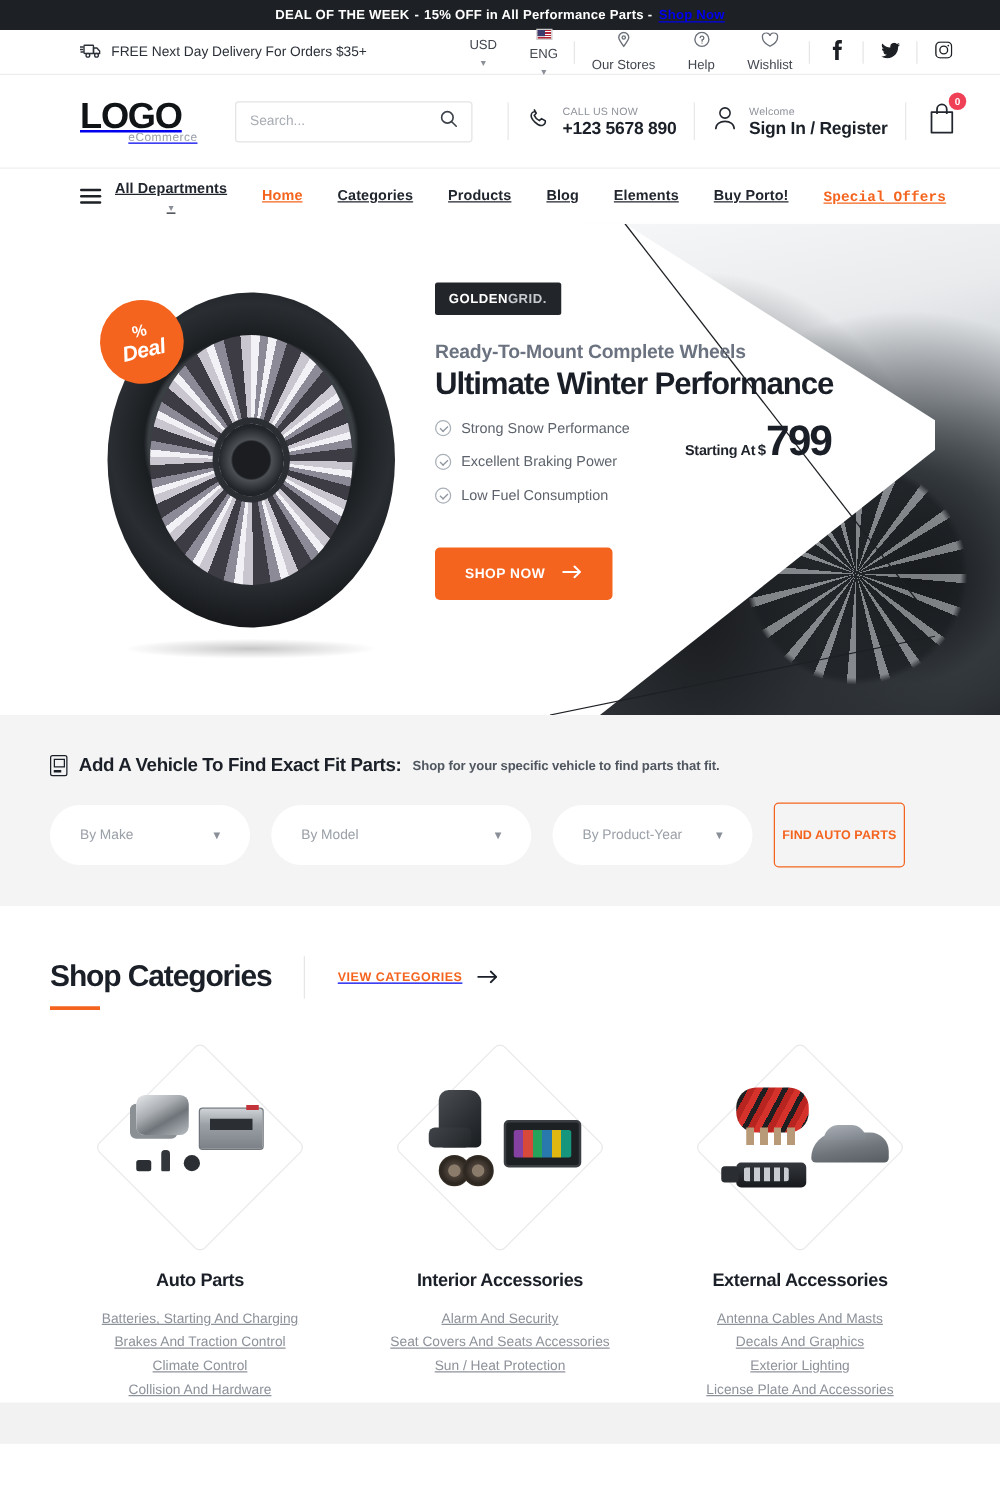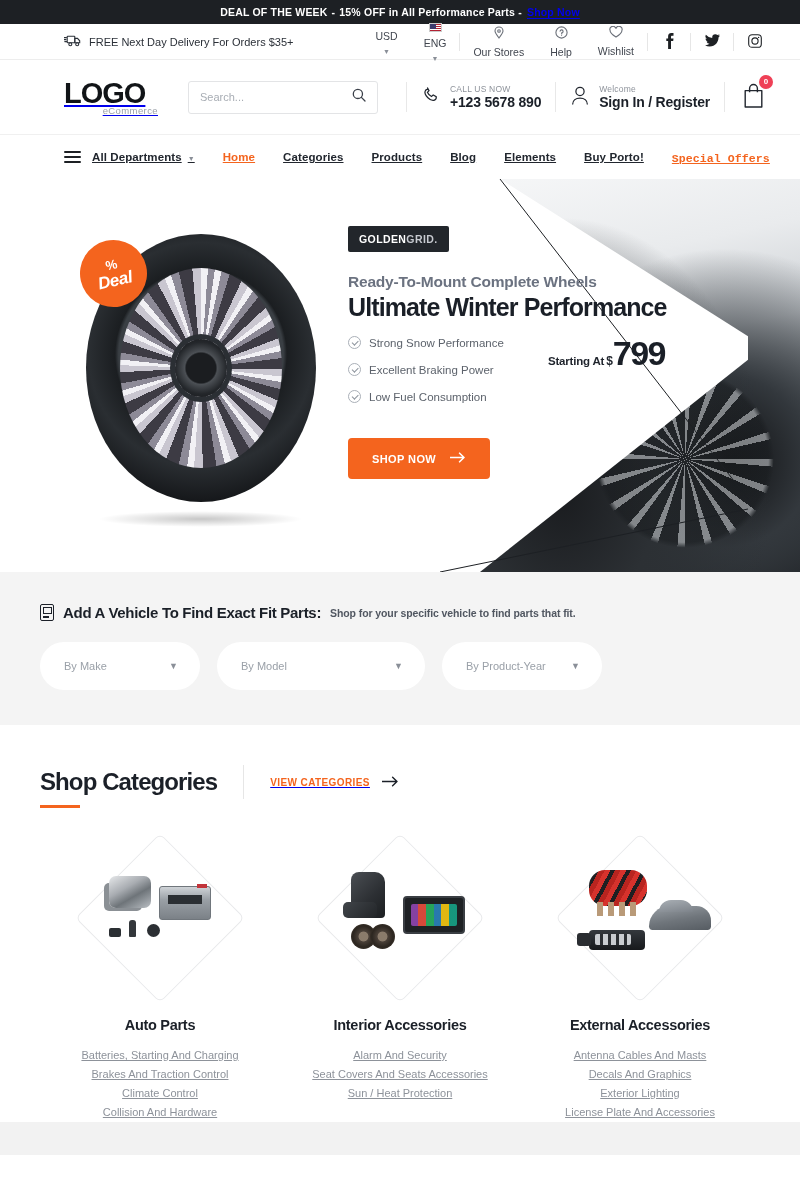--- a/index.html
+++ b/index.html
@@ -87,21 +87,21 @@
     height:45px; display:flex; align-items:center; padding:0 24px;
     border-top:1px solid #f0f0f0; background:#fff;
   }
   .nav-inner{margin-left:40px; display:flex; align-items:center; width:100%;}
   .burger{display:inline-flex;flex-direction:column;gap:3px;margin-right:11px;}
   .burger i{display:block;width:17px;height:2px;background:#1d2024;border-radius:1px;}
   .nav-item{
     font-size:11.5px; font-weight:600; color:#21262e;
     padding:0 14px; white-space:nowrap; letter-spacing:.1px;
   }
-  .nav-item.dept{padding-left:0; display:flex; align-items:center; gap:6px;}
+  .nav-item.dept{padding-left:0; display:flex; align-items:center; gap:6px;flex-direction:column;}
   .nav-item.active{color:#f4641e;}
   .nav-right{margin-left:auto; margin-right:36px;}
   .nav-right .nav-item{color:#f4641e; font-weight:600; padding-right:0;font-family:Liberation Mono, monospace;}
 
   
   .hero{position:relative; height:393px; overflow:hidden; background:#fff;}
   .hero-photo{
     position:absolute; right:0; top:0; width:340px; height:393px;
     background:
       radial-gradient(ellipse at 30% 80%, #1a1c1f 0%, #2c3034 28%, rgba(44,48,52,0) 62%),
@@ -533,20 +533,21 @@
         <span class="cv">▼</span>
       </div>
       <div class="sel model">
         <span>By Model</span>
         <span class="cv">▼</span>
       </div>
       <div class="sel year">
         <span>By Product-Year</span>
         <span class="cv">▼</span>
       </div>
+      <button class="find-btn">FIND AUTO PARTS</button>
     </div>
   </div>
 </div>
 
 <div class="cats">
   <div class="cats-inner">
     <div class="cats-head">
       <div class="cats-title">Shop Categories</div>
       <div class="cats-divider"></div>
       <a class="view-cats" href="#">

